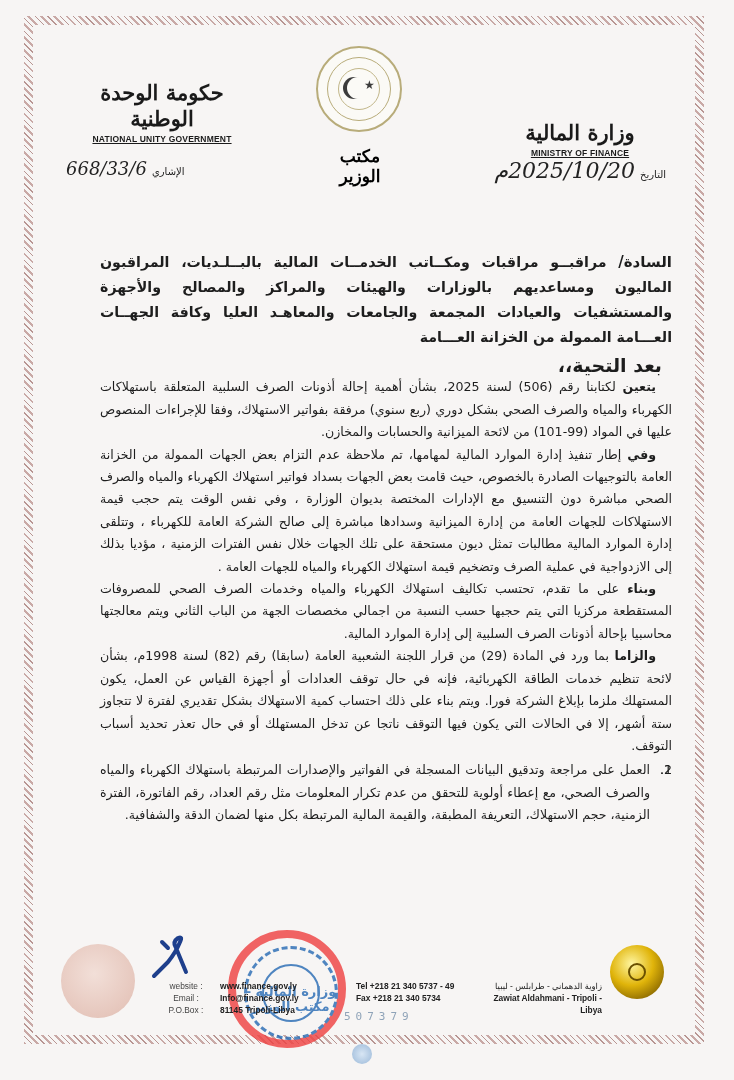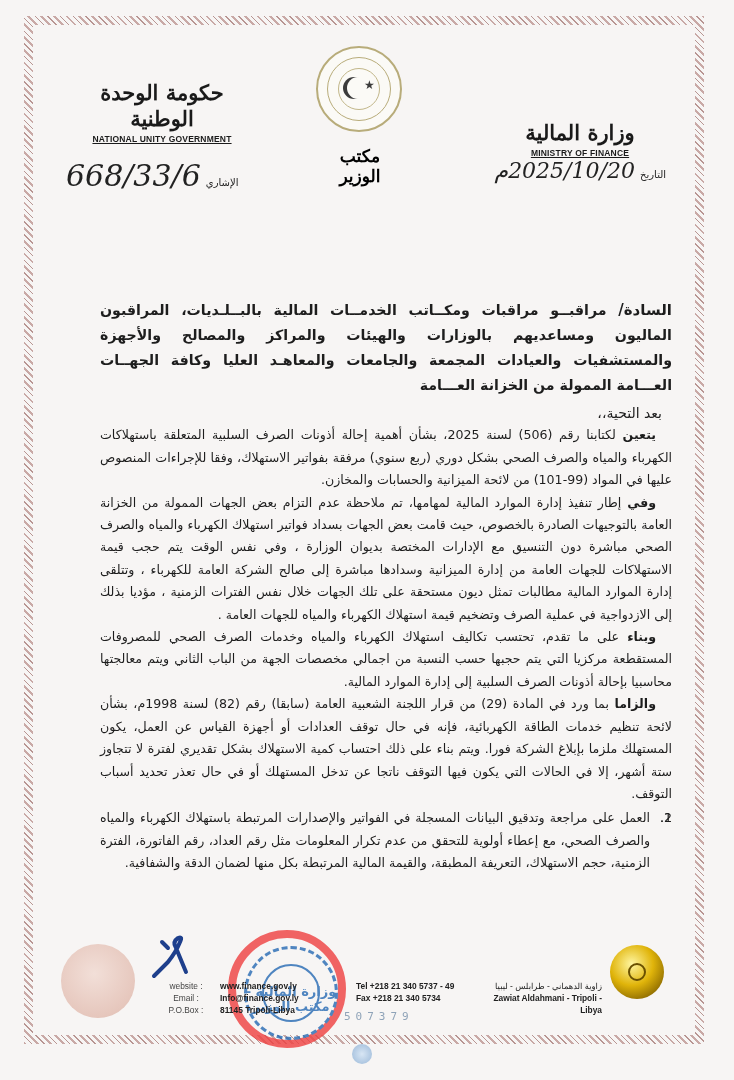--- a/index.html
+++ b/index.html
@@ -11,26 +11,26 @@
   .hdr-block{position:absolute;text-align:center;}
   .hdr-ar{font-family:"DejaVu Serif",serif;font-size:21px;font-weight:bold;line-height:26px;letter-spacing:0px;}
   .hdr-en{font-family:"Liberation Sans",sans-serif;font-size:8.5px;font-weight:bold;letter-spacing:.2px;margin-top:2px;text-decoration:underline;}
   .emblem{position:absolute;left:316px;top:46px;width:86px;height:86px;border-radius:50%;border:2px solid #b8ac7a;box-sizing:border-box;background:#fbfaf6;}
   .emblem .ring{position:absolute;left:9px;top:9px;width:64px;height:64px;border-radius:50%;border:1.5px solid #b8ac7a;box-sizing:border-box;}
   .emblem .ring2{position:absolute;left:20px;top:20px;width:42px;height:42px;border-radius:50%;border:1px solid #c2b78a;box-sizing:border-box;}
   .emblem .crescent{position:absolute;left:29px;top:29px;width:22px;height:22px;border-radius:50%;box-shadow:-4px 0 0 0 #3b3b3b;}
   .emblem .star{position:absolute;left:46px;top:30px;font-size:12px;color:#3b3b3b;}
   .meta-row{position:absolute;top:158px;font-family:"DejaVu Sans",sans-serif;}
   .meta-label{font-size:10px;color:#222;}
-  .hand{font-family:"DejaVu Serif",serif;font-style:italic;font-size:30px;color:#222;letter-spacing:1px;}
+  .hand{font-family:"DejaVu Serif",serif;font-style:italic;font-size:18px;color:#222;letter-spacing:1px;}
   .office-mark{position:absolute;left:322px;top:146px;font-family:"DejaVu Serif",serif;font-weight:bold;font-size:17px;color:#000000;width:76px;text-align:center;}
-  .body{position:absolute;left:100px;top:250px;width:572px;direction:rtl;text-align:justify;font-family:"DejaVu Sans",sans-serif;font-size:12.6px;line-height:22.4px;color:#1d1d1d;margin-top:48px;}
+  .body{position:absolute;left:100px;top:250px;width:572px;direction:rtl;text-align:justify;font-family:"DejaVu Sans",sans-serif;font-size:12.6px;line-height:22.4px;color:#1d1d1d;}
   .addressee{font-weight:bold;font-size:14.2px;line-height:25px;text-align-last:right;}
   .addressee b{font-size:15px;}
-  .greet{font-weight:normal;font-size:14px;margin:4px 10px 0 0;}
+  .greet{font-weight:bold;font-size:19px;margin:4px 10px 0 0;}
   p{margin:0;text-indent:16px;}
   p b{font-weight:bold;}
   .notice{font-weight:bold;font-size:13px;text-indent:0;}
   ol{margin:2px 0 0 0;padding:0 22px 0 0;list-style:none;}
   ol li{position:relative;}
   ol li .num{position:absolute;right:-22px;top:0;}
   .footer{position:absolute;font-family:"Liberation Sans",sans-serif;font-size:8.4px;line-height:12px;color:#222;}
   .footer b{font-weight:bold;}
   .stamp{position:absolute;left:228px;top:930px;width:118px;height:118px;border-radius:50%;border:8px solid #ef4444;box-sizing:border-box;opacity:.82;}
   .stamp .s2{position:absolute;left:8px;top:8px;width:94px;height:94px;border-radius:50%;border:3px dashed #2b6db5;box-sizing:border-box;}

